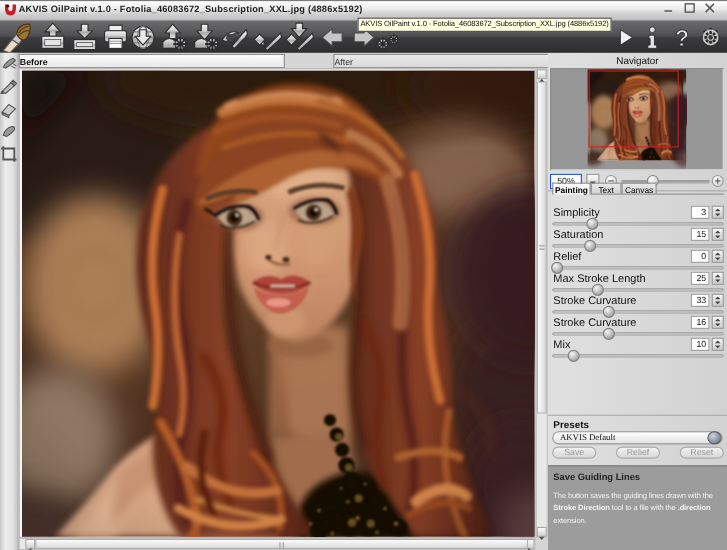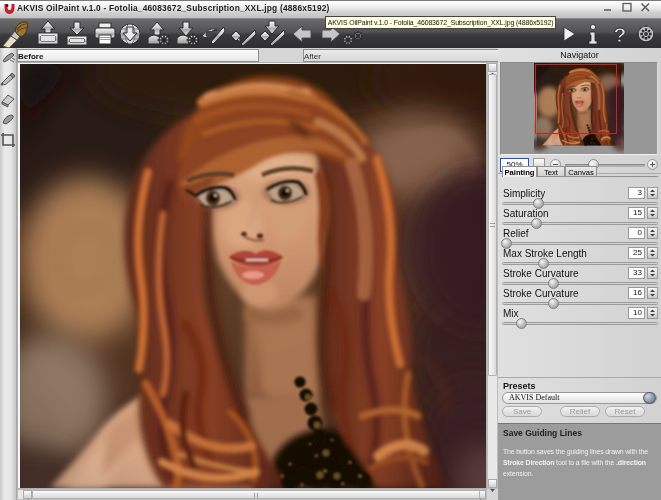--- a/index.html
+++ b/index.html
@@ -610,19 +610,19 @@
   </div>
 
 <div class="abs" style="left:498px;top:377px;width:163px;height:1px;background:#aaa;"></div>
 <div class="abs" style="left:503px;top:381px;font-size:9px;font-weight:bold;color:#111;text-align:right;">Presets</div>
 <div class="abs" style="left:502px;top:392px;width:155px;height:12px;background:linear-gradient(#ffffff,#e2e2e2);border:1px solid #999;border-radius:6px;box-sizing:border-box;font-size:8px;line-height:10px;padding-left:6px;color:#111;font-family:Liberation Serif, serif;">AKVIS Default
   <div style="position:absolute;right:0px;top:-1px;width:13px;height:12px;border-radius:50%;background:radial-gradient(circle at 35% 30%,#cfd6de,#5a6a7a);border:1px solid #556;box-sizing:border-box;"></div>
 </div>
 <div class="abs btnrow" style="left:502px;top:406px;width:156px;height:11px;">
   <div class="pbtn" style="left:0;">Save</div>
   <div class="pbtn" style="left:58px;">Relief</div>
-  <div class="pbtn" style="left:103px;">Reset</div>
+  <div class="pbtn" style="left:116px;">Reset</div>
 </div>
 
 <div class="abs" style="left:498px;top:423px;width:163px;height:77px;background:#9c9c9c;border-top:1px solid #777;">
   <div style="margin:4px 0 0 5px;font-size:8.5px;font-weight:bold;color:#222;">Save Guiding Lines</div>
   <div style="margin:8px 0 0 5px;font-size:6.9px;letter-spacing:-0.12px;line-height:11px;color:#f2f2f2;white-space:nowrap;">The button saves the guiding lines drawn with the<br><b>Stroke Direction</b> tool to a file with the <b>.direction</b><br>extension.</div>
 </div>
 
 </body></html>

